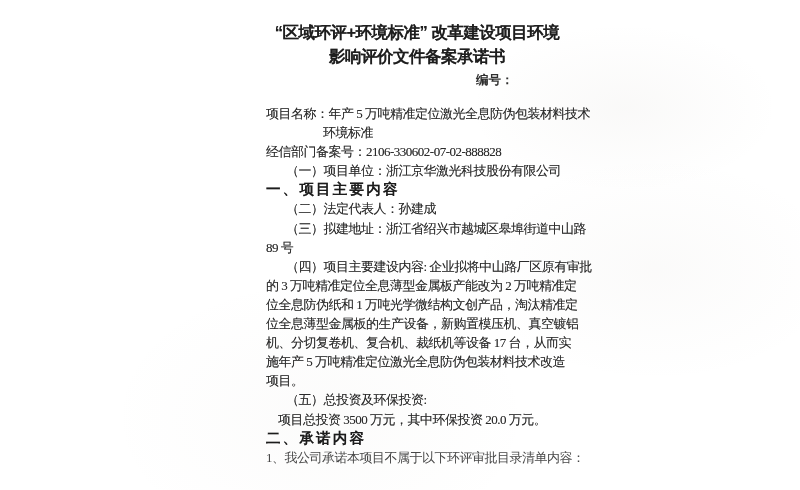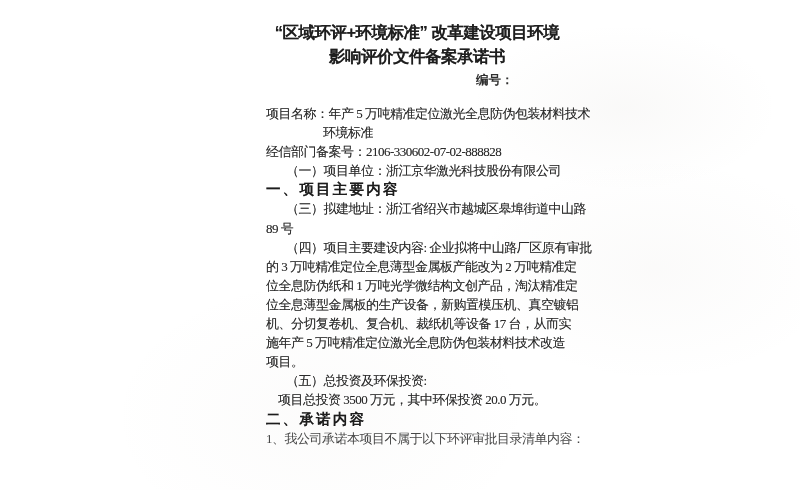--- a/index.html
+++ b/index.html
@@ -98,20 +98,21 @@
     </div>
 
     <div class="serial-line">编号：</div>
 
     <div class="doc-body">
         <div class="line ind0">项目名称：年产 5 万吨精准定位激光全息防伪包装材料技术</div>
         <div class="line ind3">环境标准</div>
         <div class="line ind0">经信部门备案号：2106-330602-07-02-888828</div>
         <div class="line ind1">（一）项目单位：浙江京华激光科技股份有限公司</div>
         <div class="line ind0 heading">一、项目主要内容</div>
+        <div class="line ind1">（二）法定代表人：孙建成</div>
         <div class="line ind1">（三）拟建地址：浙江省绍兴市越城区皋埠街道中山路</div>
         <div class="line ind0">89 号</div>
         <div class="line ind1">（四）项目主要建设内容: 企业拟将中山路厂区原有审批</div>
         <div class="line ind0">的 3 万吨精准定位全息薄型金属板产能改为 2 万吨精准定</div>
         <div class="line ind0">位全息防伪纸和 1 万吨光学微结构文创产品，淘汰精准定</div>
         <div class="line ind0">位全息薄型金属板的生产设备，新购置模压机、真空镀铝</div>
         <div class="line ind0">机、分切复卷机、复合机、裁纸机等设备 17 台，从而实</div>
         <div class="line ind0">施年产 5 万吨精准定位激光全息防伪包装材料技术改造</div>
         <div class="line ind0">项目。</div>
         <div class="line ind1">（五）总投资及环保投资:</div>

